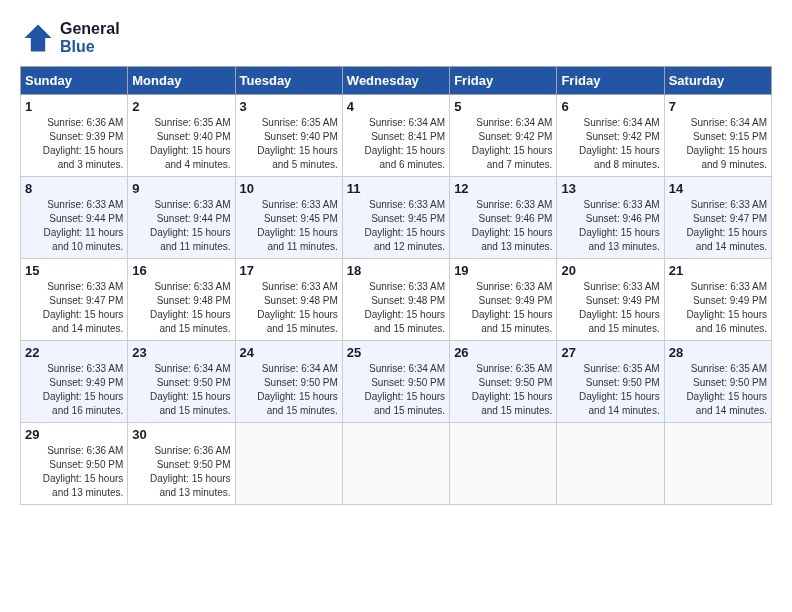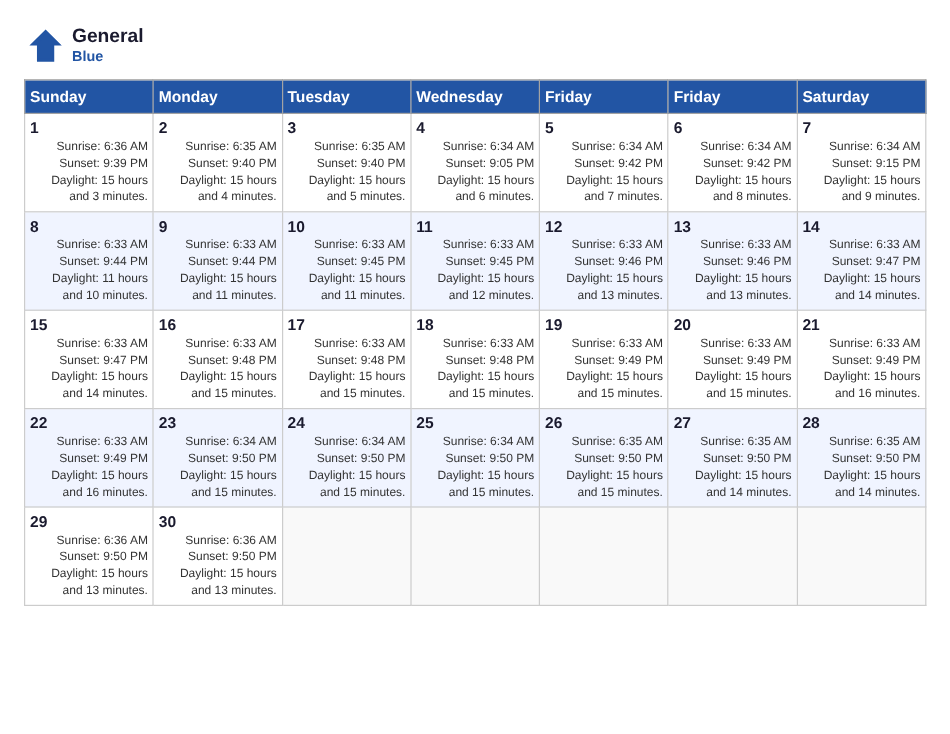--- a/index.html
+++ b/index.html
@@ -85,21 +85,21 @@
 <div class="header">
   <div class="logo">
     <svg class="logo-icon" viewBox="0 0 40 40">
       <polygon points="20,5 35,20 28,20 28,35 12,35 12,20 5,20" fill="#2255a4"></polygon>
       <polygon points="20,3 38,22 30,22 30,37 10,37 10,22 2,22" fill="none" stroke="#2255a4" stroke-width="0"></polygon>
 
       <path d="M8 28 L20 8 L32 18 L26 18 L26 32 L14 32 L14 18 Z" fill="#2255a4"></path>
     </svg>
     <div>
       <div style="font-size:16px;font-weight:bold;color:#1a1a2e;">General</div>
-      <div style="font-size:12px;font-weight:bold;color:#2255a4;">Blue</div>
+      <div style="font-size:16px;font-weight:bold;color:#2255a4;">Blue</div>
     </div>
   </div>
   <div class="title-block">
     <div class="month-title"></div>
     <div class="location"></div>
   </div>
 </div>
 
 <table class="calendar">
   <thead>
@@ -136,21 +136,21 @@
         <div class="day-info">
           <span>Sunrise: 6:35 AM</span><br>
           <span>Sunset: 9:40 PM</span><br>
           <span>Daylight: 15 hours and 5 minutes.</span>
         </div>
       </td>
         <td>
         <span class="day-num">4</span>
         <div class="day-info">
           <span>Sunrise: 6:34 AM</span><br>
-          <span>Sunset: 9:05 PM</span><br>
+          <span>Sunset: 8:41 PM</span><br>
           <span>Daylight: 15 hours and 6 minutes.</span>
         </div>
       </td>
         <td>
         <span class="day-num">5</span>
         <div class="day-info">
           <span>Sunrise: 6:34 AM</span><br>
           <span>Sunset: 9:42 PM</span><br>
           <span>Daylight: 15 hours and 7 minutes.</span>
         </div>

